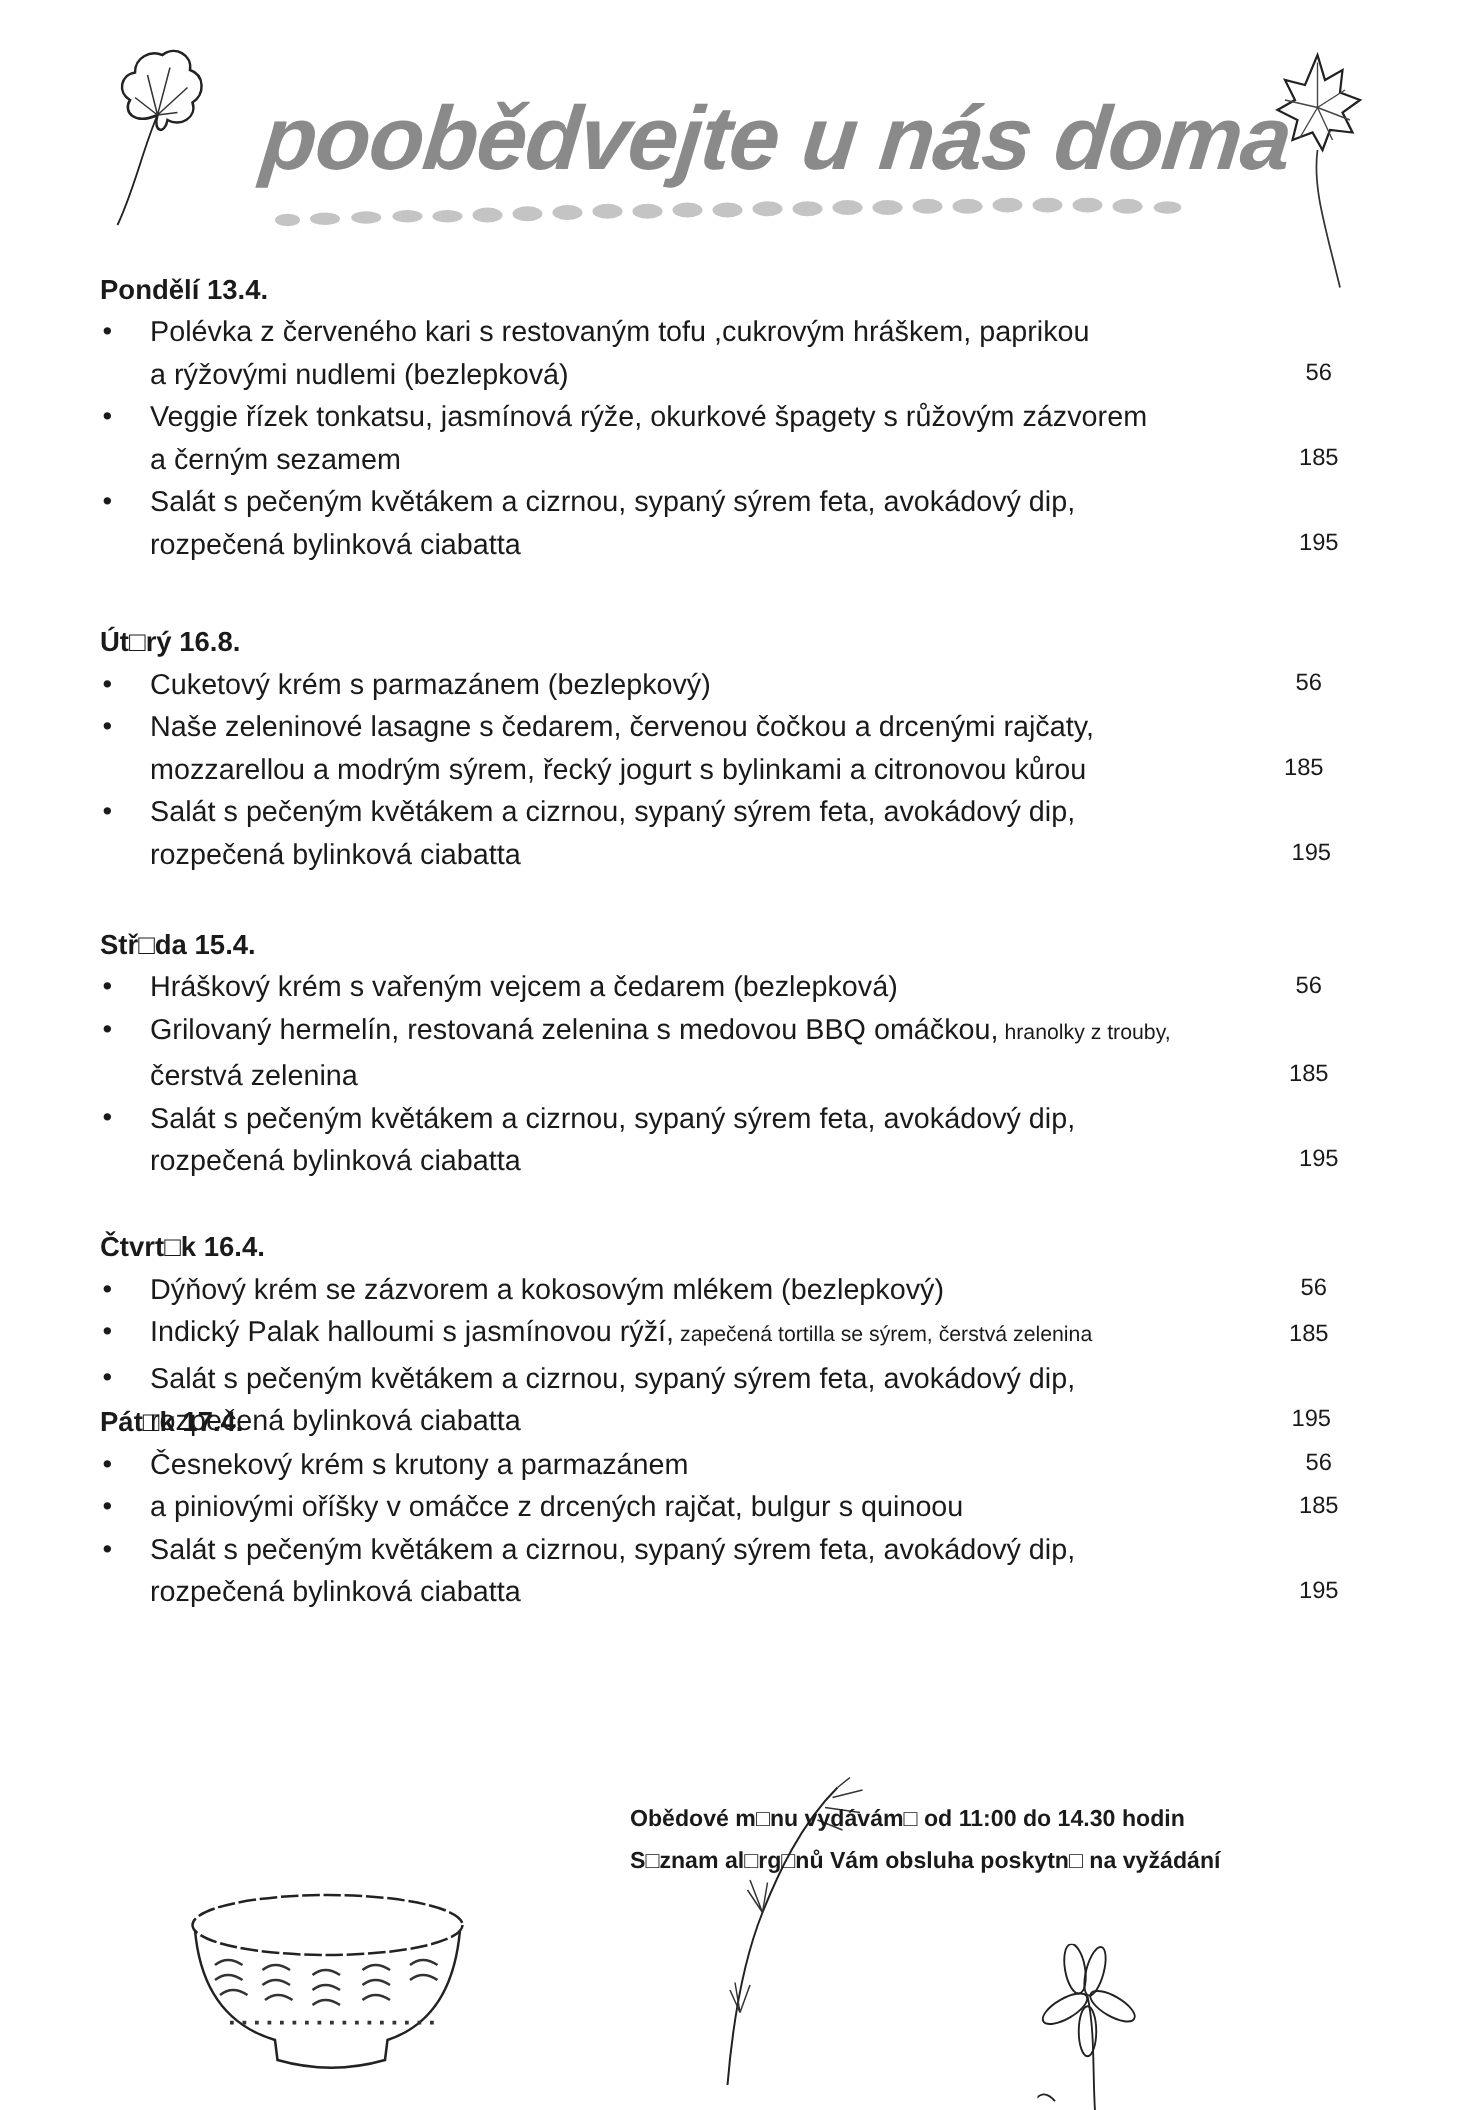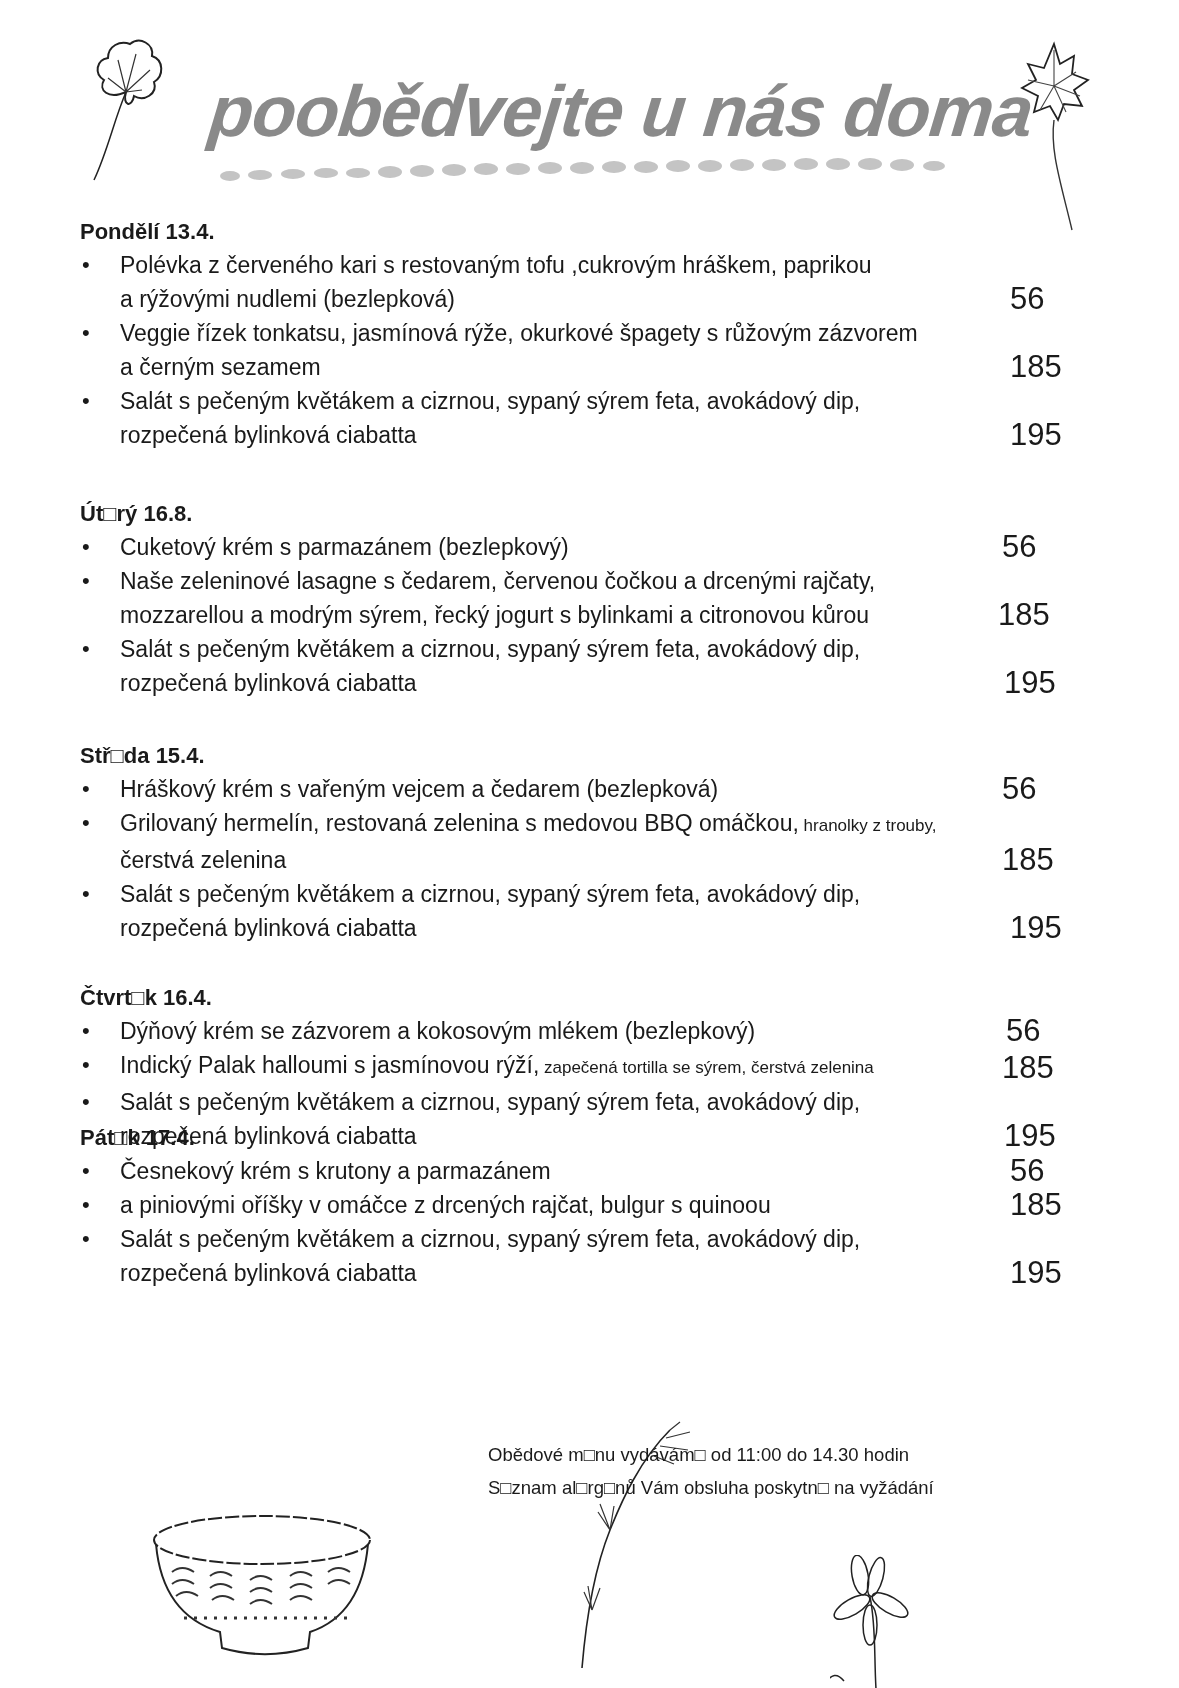--- a/index.html
+++ b/index.html
@@ -9,22 +9,22 @@
            font-style:italic; color:#8a8a8a; letter-spacing:-1px; transform:skewX(-6deg); white-space:nowrap; }
   .dashes { position:absolute; left:218px; top:158px; width:750px; height:26px; }
   .leaf-left { position:absolute; left:78px; top:30px; }
   .leaf-right { position:absolute; left:1010px; top:40px; }
   .day { position:absolute; left:80px; width:1020px; }
   .day-title { font-weight:bold; font-size:22px; height:32px; line-height:32px; }
   .item { position:relative; padding-left:40px; font-size:23px; line-height:34px; }
   .bullet { position:absolute; left:2px; top:0; font-size:22px; }
   .line { display:block; white-space:nowrap; }
   .small { font-size:17px; }
-  .price { position:absolute; right:0; bottom:0; width:90px; text-align:left; font-size:31px; line-height:34px; }
-  .footer { position:absolute; left:488px; top:1438px; font-weight:normal; font-size:18.5px; line-height:33px; }
+  .price { position:absolute; right:0; bottom:0; width:90px; text-align:center; font-size:19px; line-height:34px; }
+  .footer { position:absolute; left:504px; top:1438px; font-weight:bold; font-size:18.5px; line-height:33px; }
   .bowl { position:absolute; left:150px; top:1510px; }
   .sprig { position:absolute; left:570px; top:1420px; }
   .flower { position:absolute; left:830px; top:1555px; }
 </style>
 </head>
 <body>
 
 <svg class="leaf-left" width="100" height="160" viewBox="0 0 100 160">
   <path d="M48 62 C30 70,20 60,26 50 C16 44,18 30,30 28 C30 16,42 10,52 14 C62 6,76 14,74 26 C86 30,86 46,76 52 C80 64,66 72,56 66 C54 78,44 76,48 62 Z" fill="none" stroke="#222" stroke-width="2"></path>
   <path d="M48 62 L40 30 M48 62 L58 24 M48 62 L72 40 M48 62 L30 48 M48 62 L64 60" stroke="#333" stroke-width="1.2" fill="none"></path>

